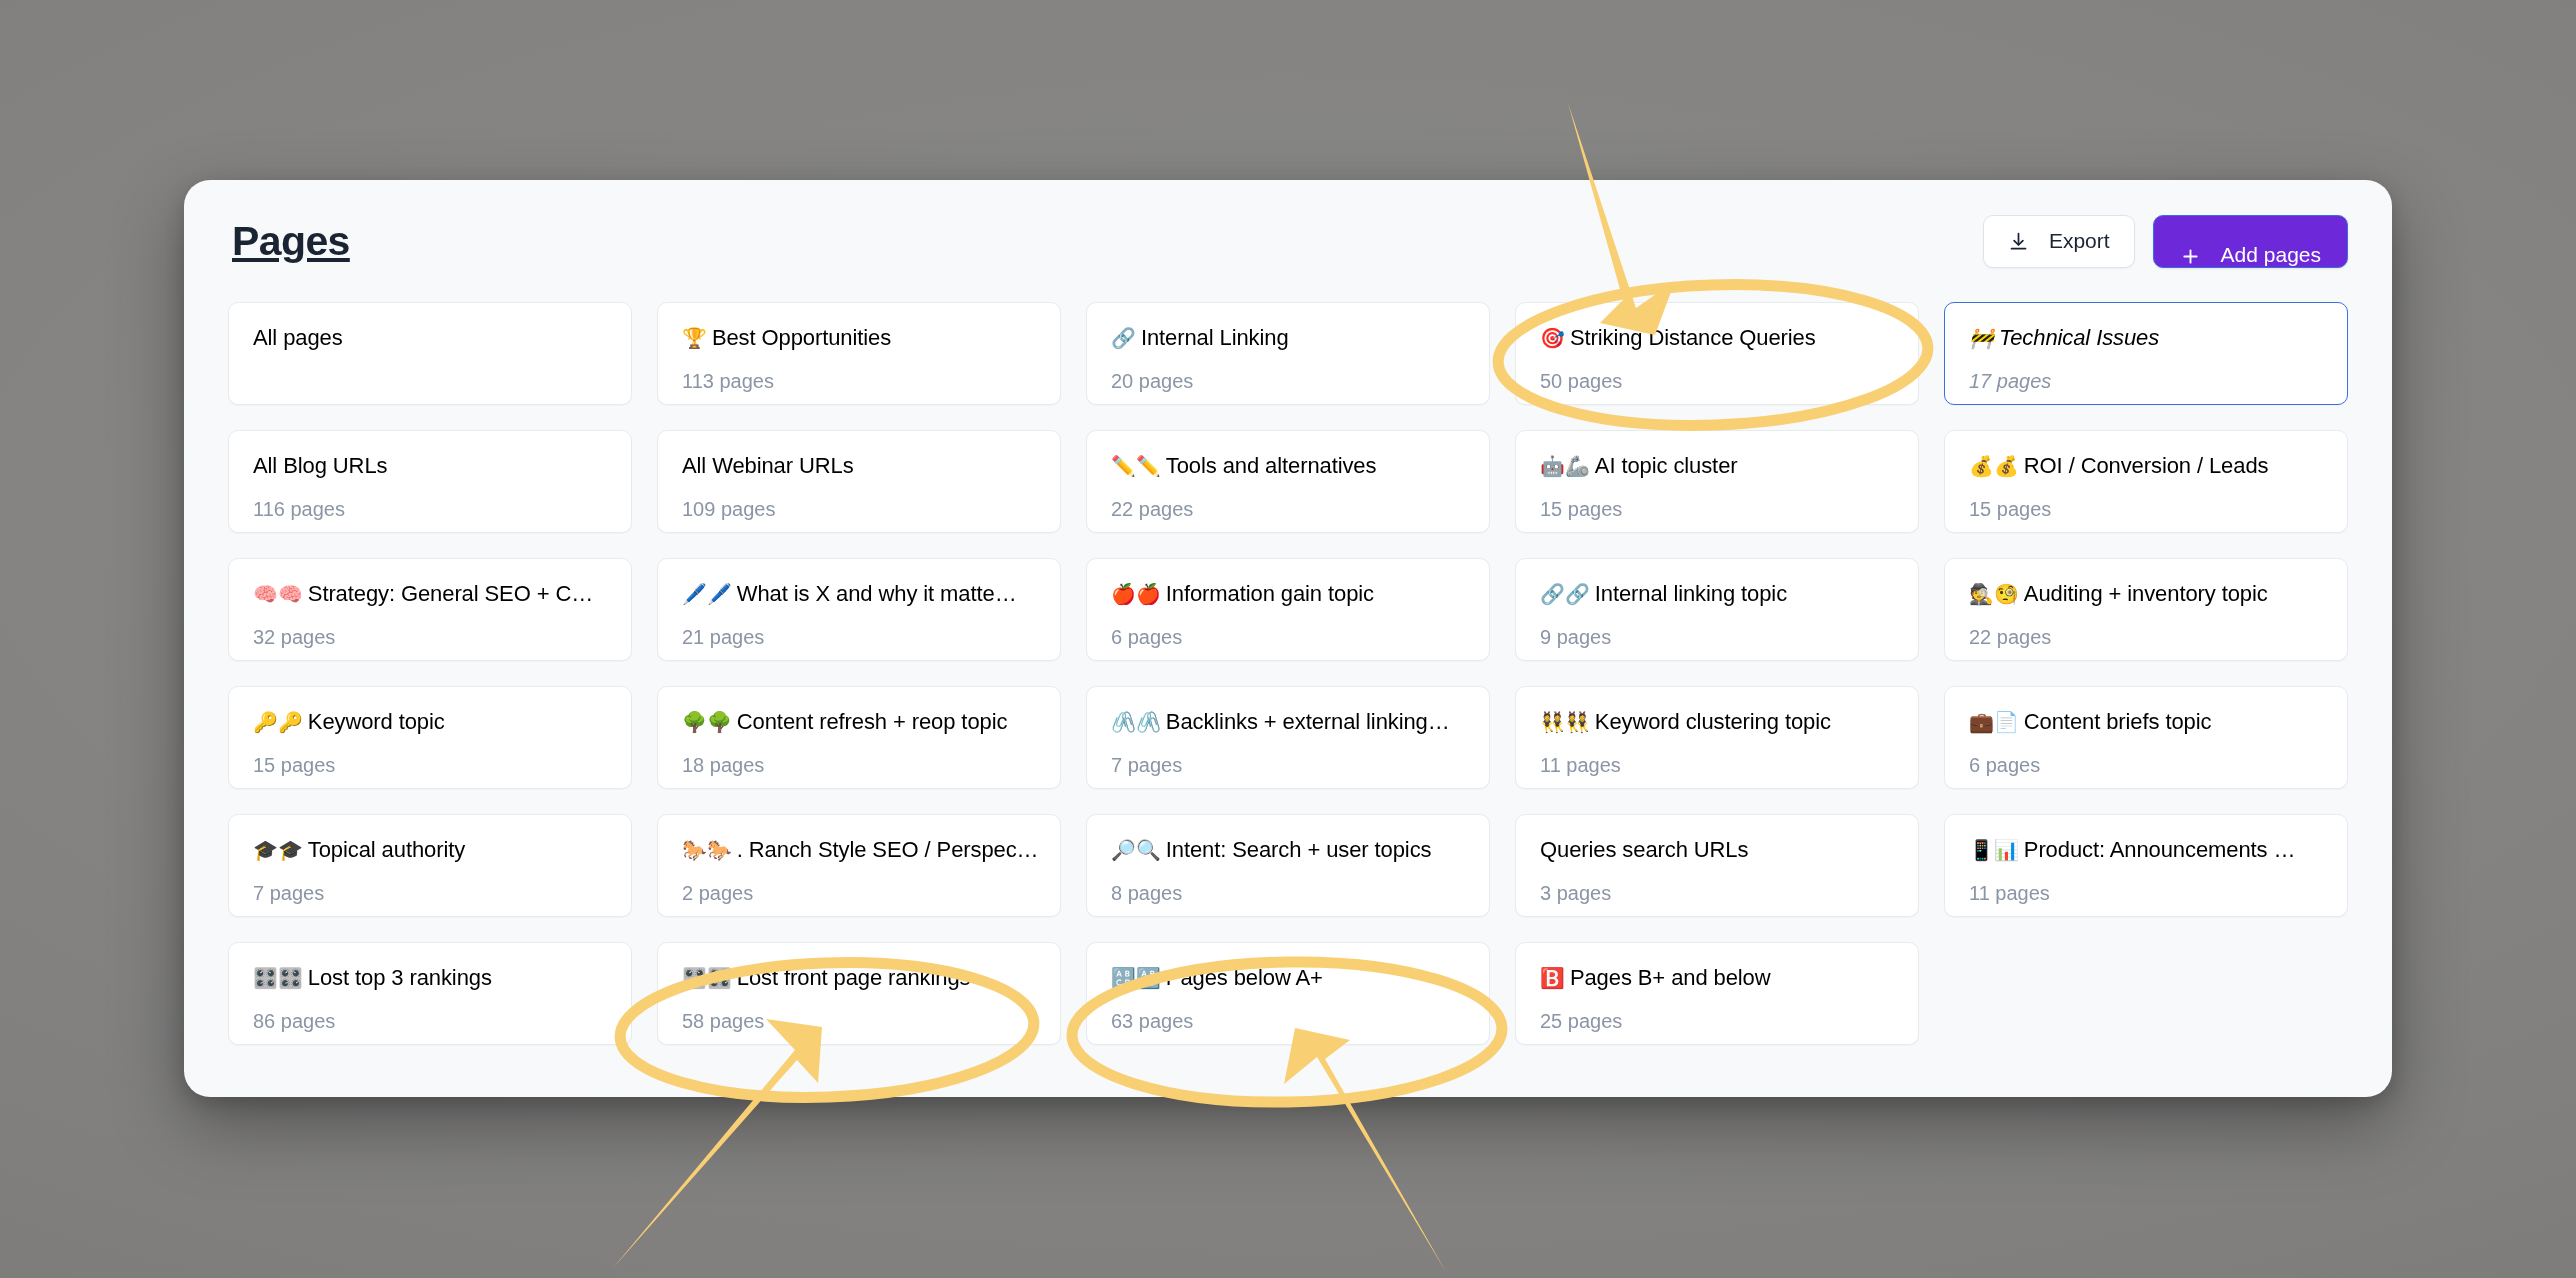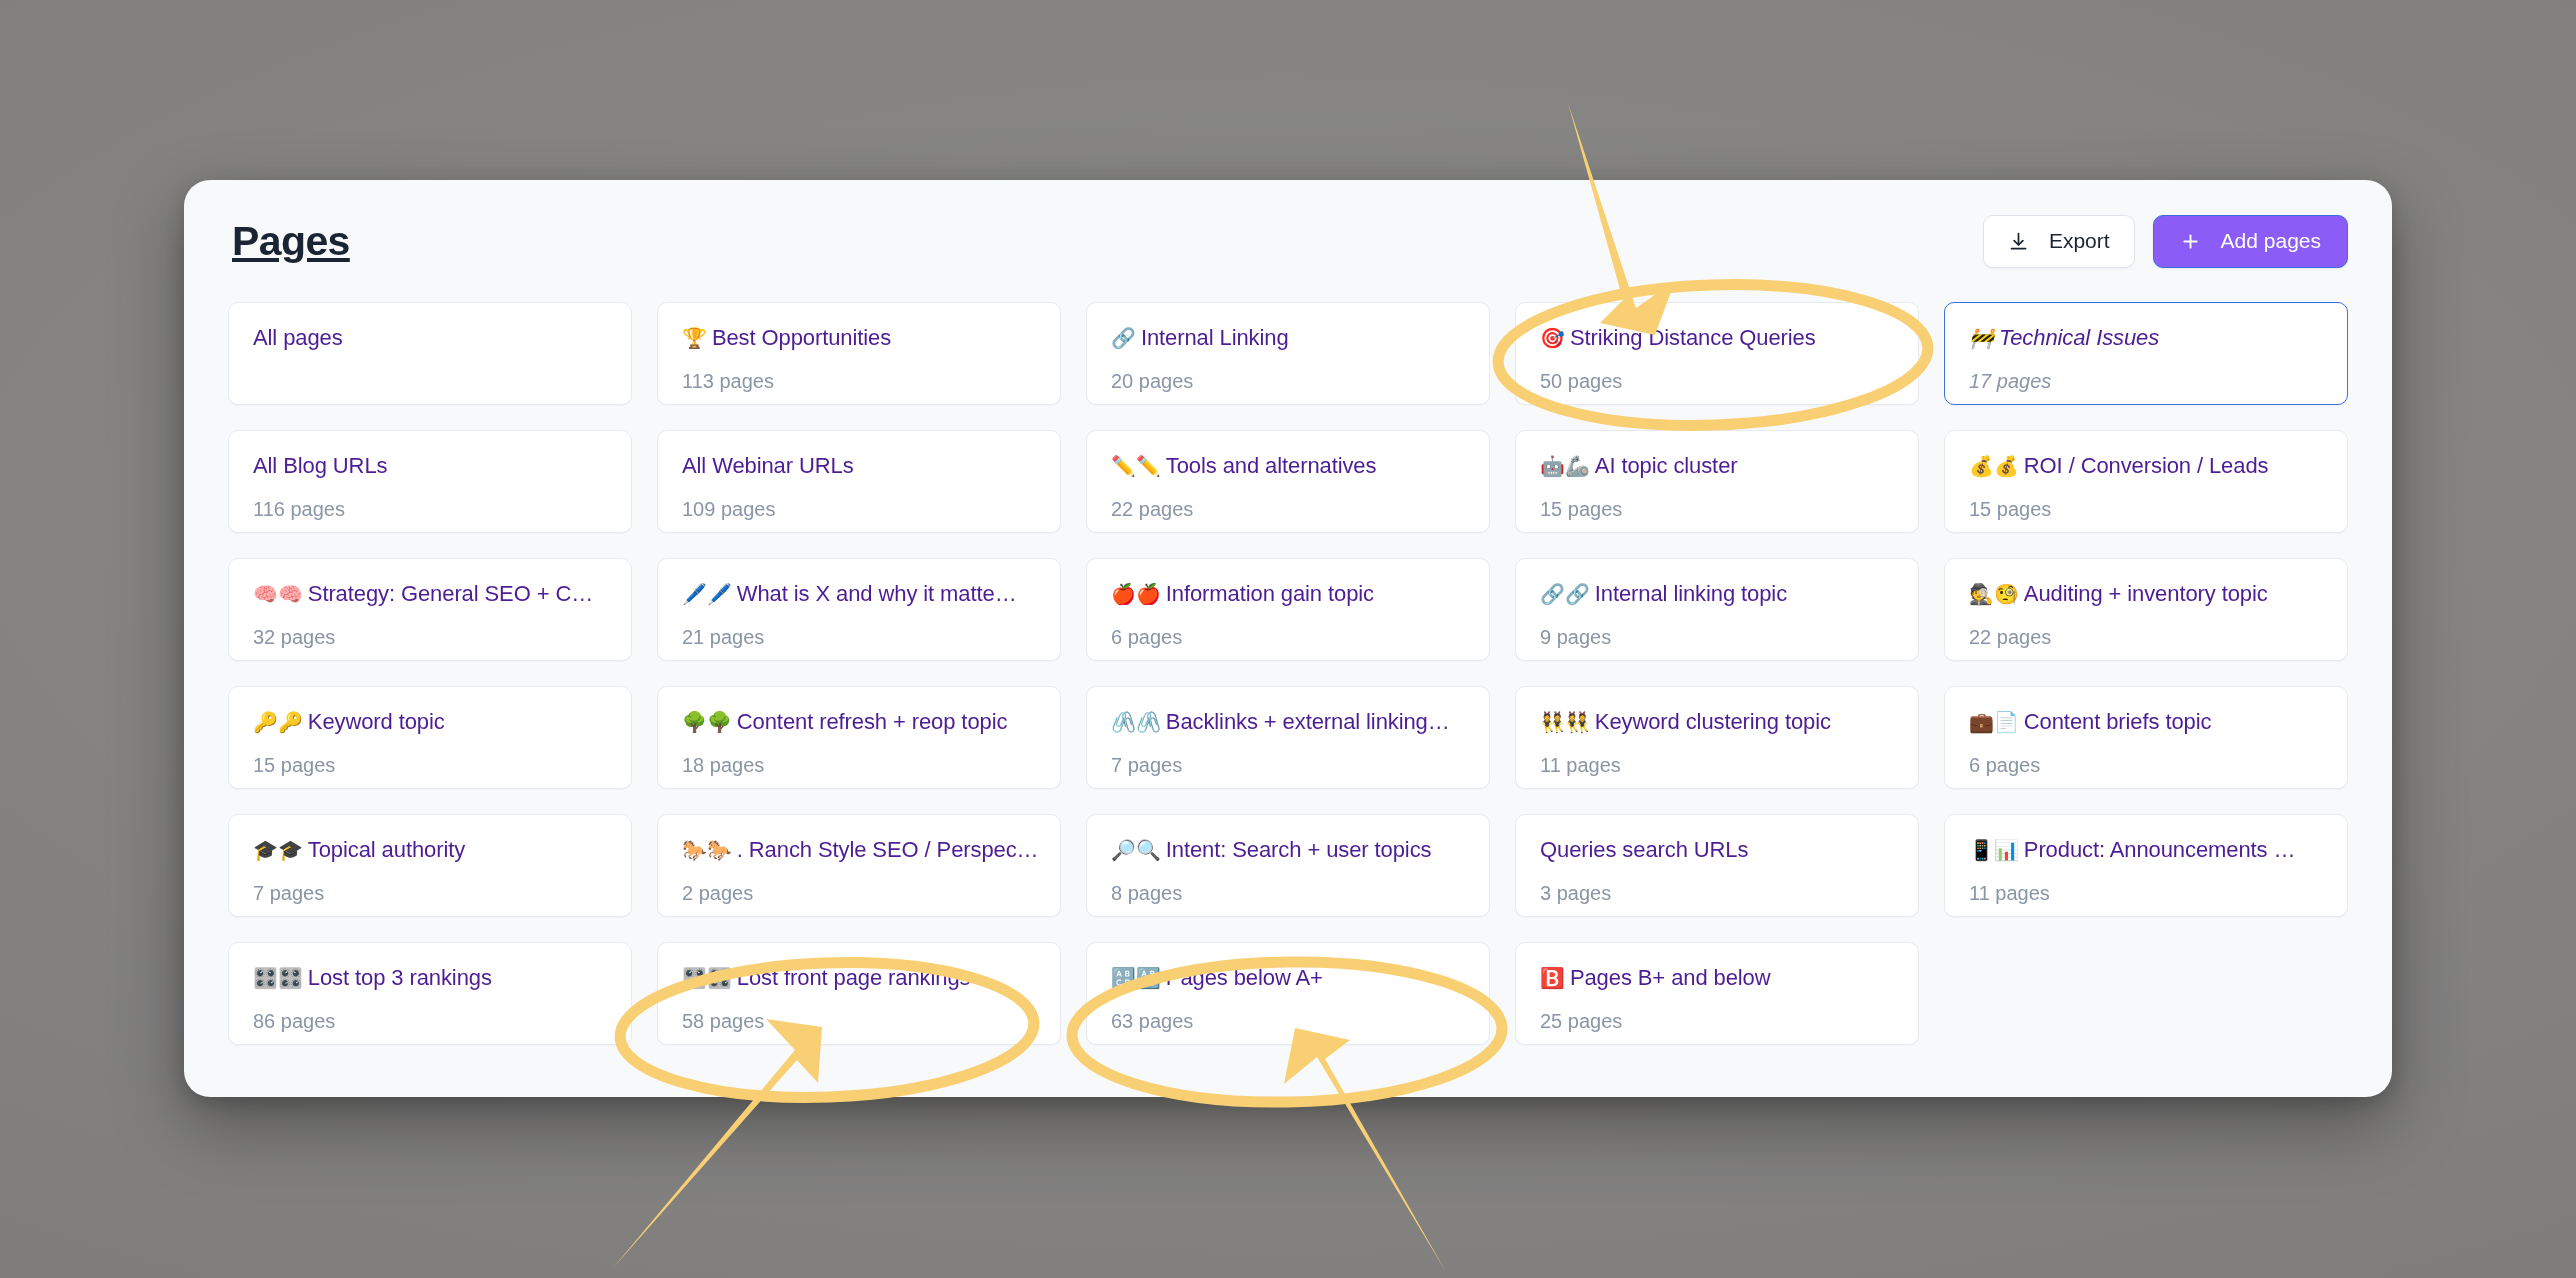--- a/index.html
+++ b/index.html
@@ -64,25 +64,26 @@
     white-space: nowrap;
     user-select: none;
   }
   .btn-secondary {
     background: #ffffff;
     color: #1b2433;
     border: 1px solid #dfe4ea;
     box-shadow: 0 1px 2px rgba(16,24,40,0.05);
   }
   .btn-primary {
-    background: #8b5cf6;
+    background: #6d28d9;
     color: #ffffff;
     border: 1px solid #3b6fe0;
     box-shadow: 0 1px 2px rgba(16,24,40,0.08);
     padding: 0 26px;
+    align-items: flex-end;
   }
   .btn-icon { display: inline-flex; align-items: center; line-height: 0; }
 
   
   #pages-grid {
     padding: 0 44px 34px 44px;
     display: grid;
     grid-template-columns: repeat(5, 1fr);
     column-gap: 25px;
     row-gap: 25px;
@@ -96,21 +97,21 @@
     cursor: pointer;
     overflow: hidden;
     box-shadow: 0 1px 1px rgba(16,24,40,0.03);
   }
   .page-card.selected {
     border: 1.5px solid #3b6fe0;
     font-style: italic;
   }
   .card-title {
     font-size: 22px;
-    color: #4c1d95;
+    color: #000000;
     line-height: 1.15;
     white-space: nowrap;
     overflow: hidden;
     text-overflow: clip;
     letter-spacing: -0.1px;
   }
   .card-emoji {
     font-family: "DejaVu Sans", sans-serif;
     font-size: 20px;
     margin-right: 5px;

